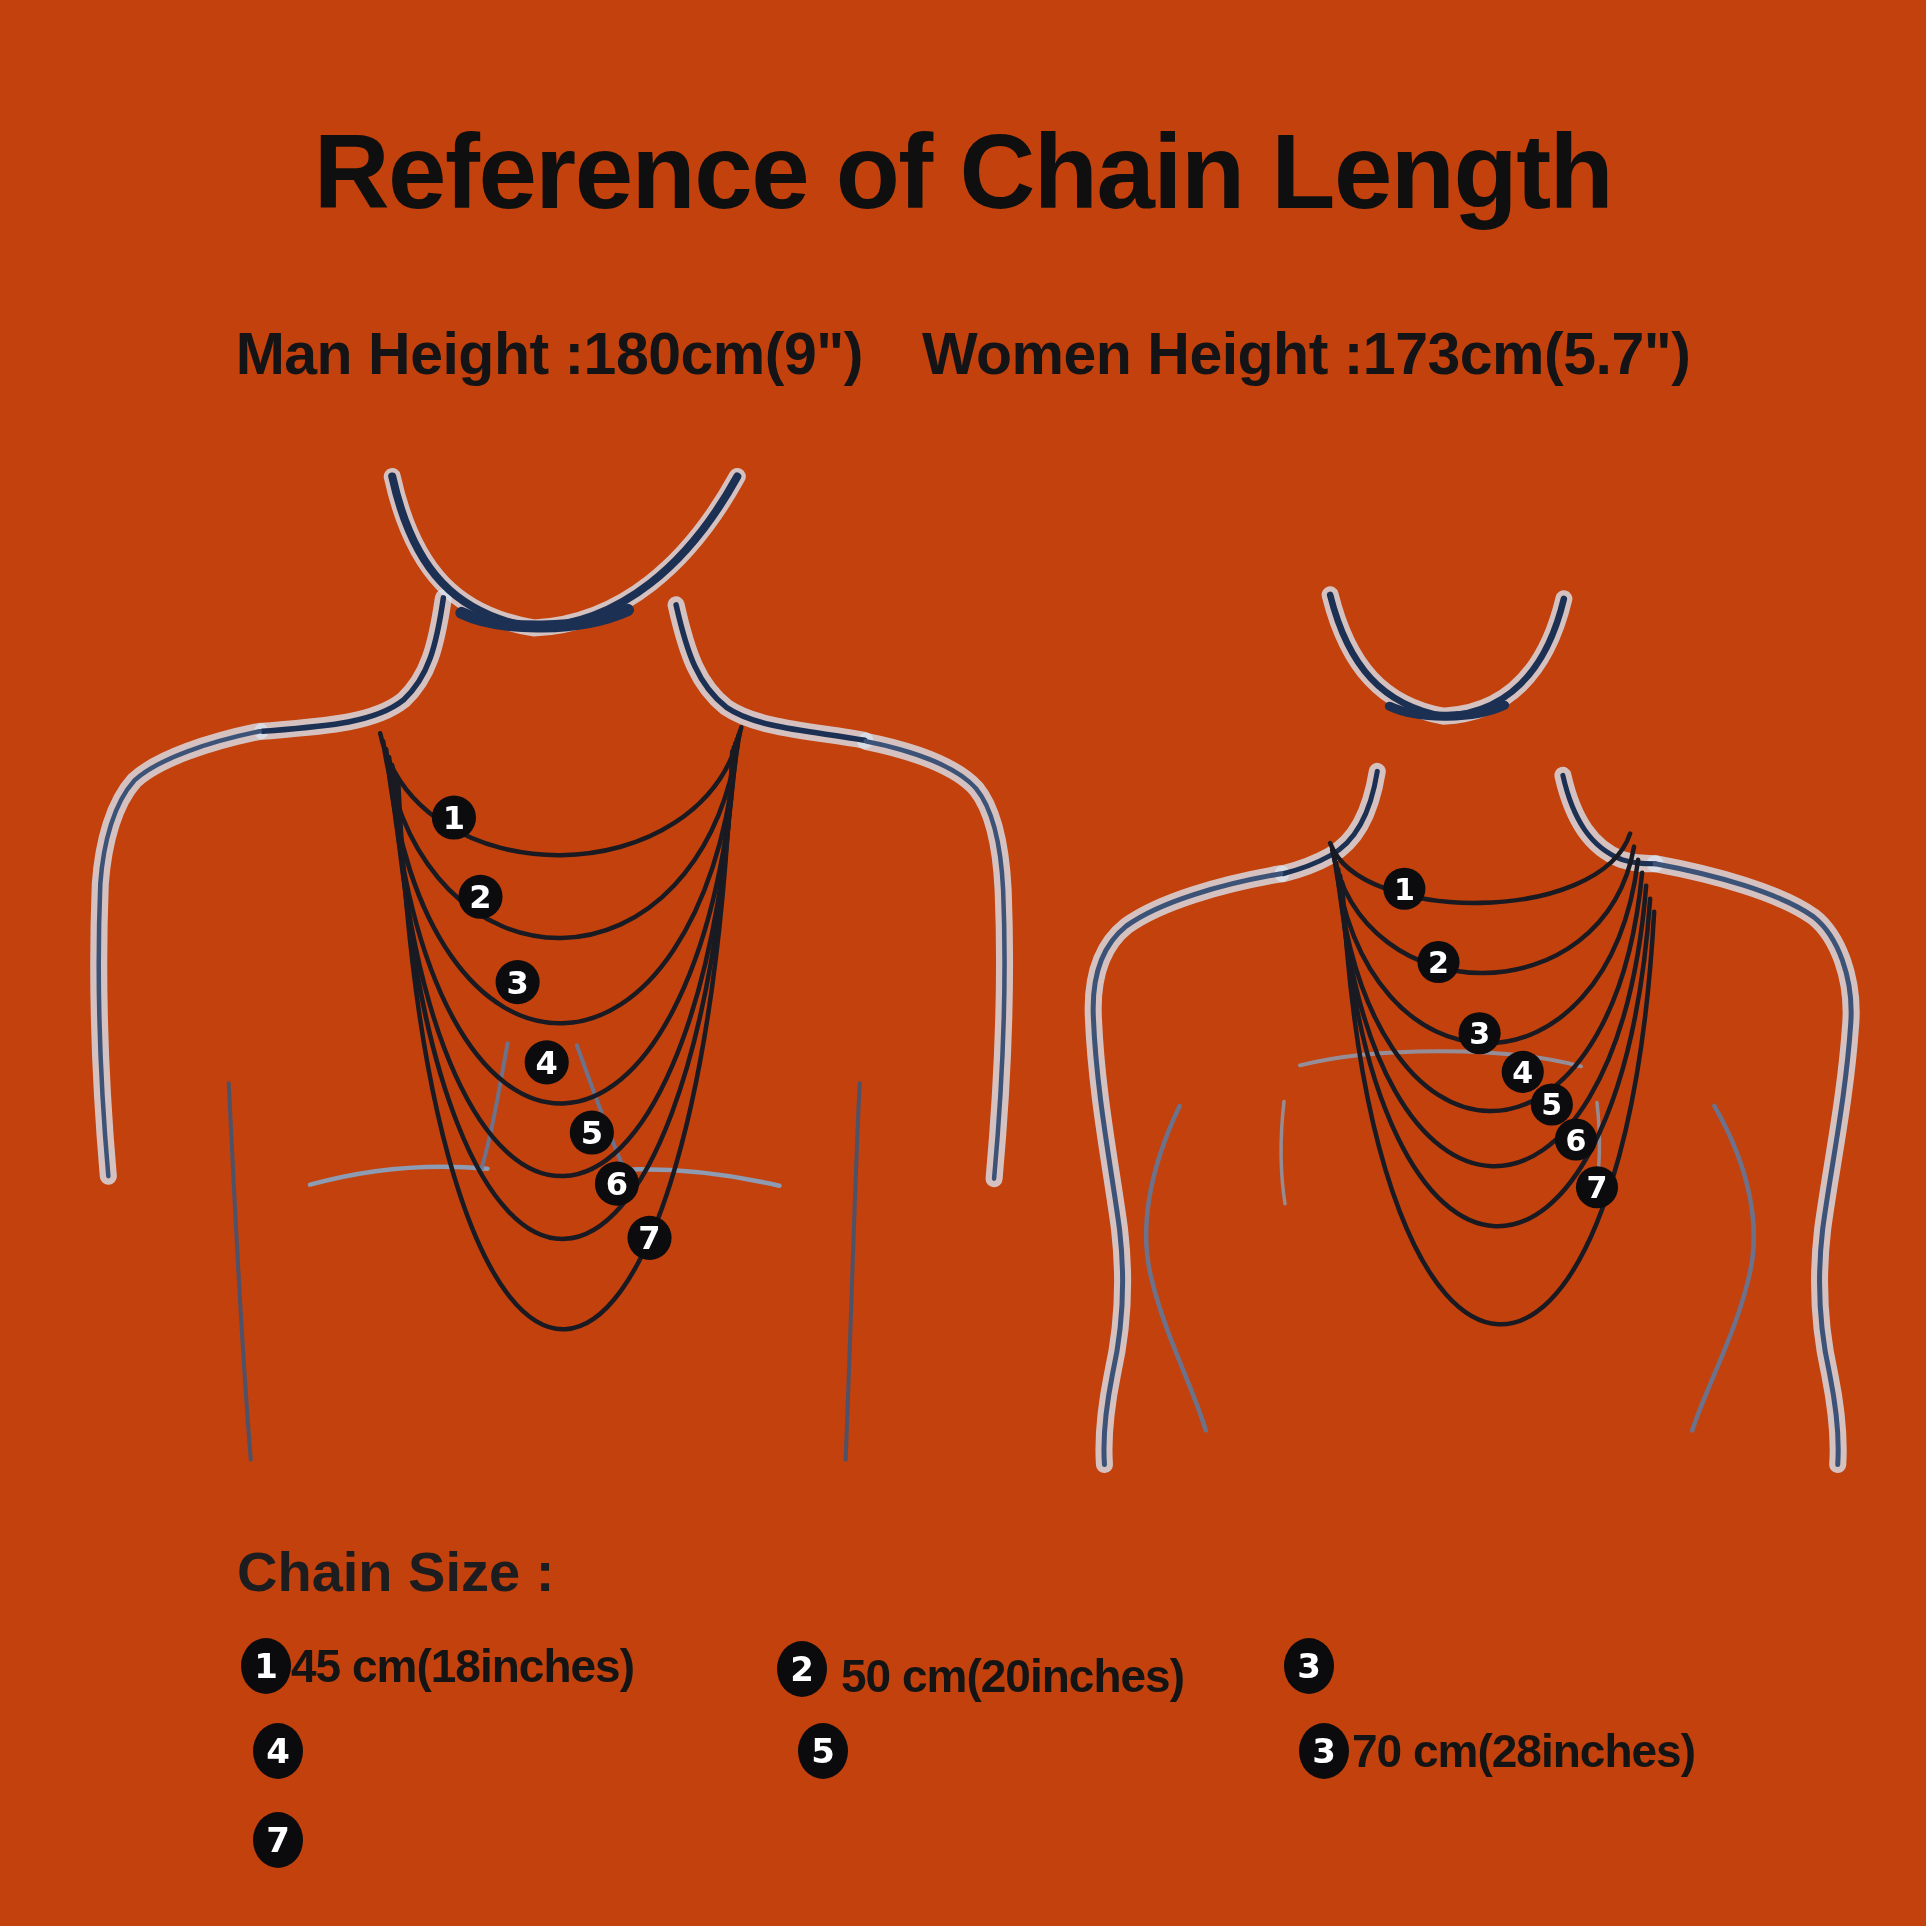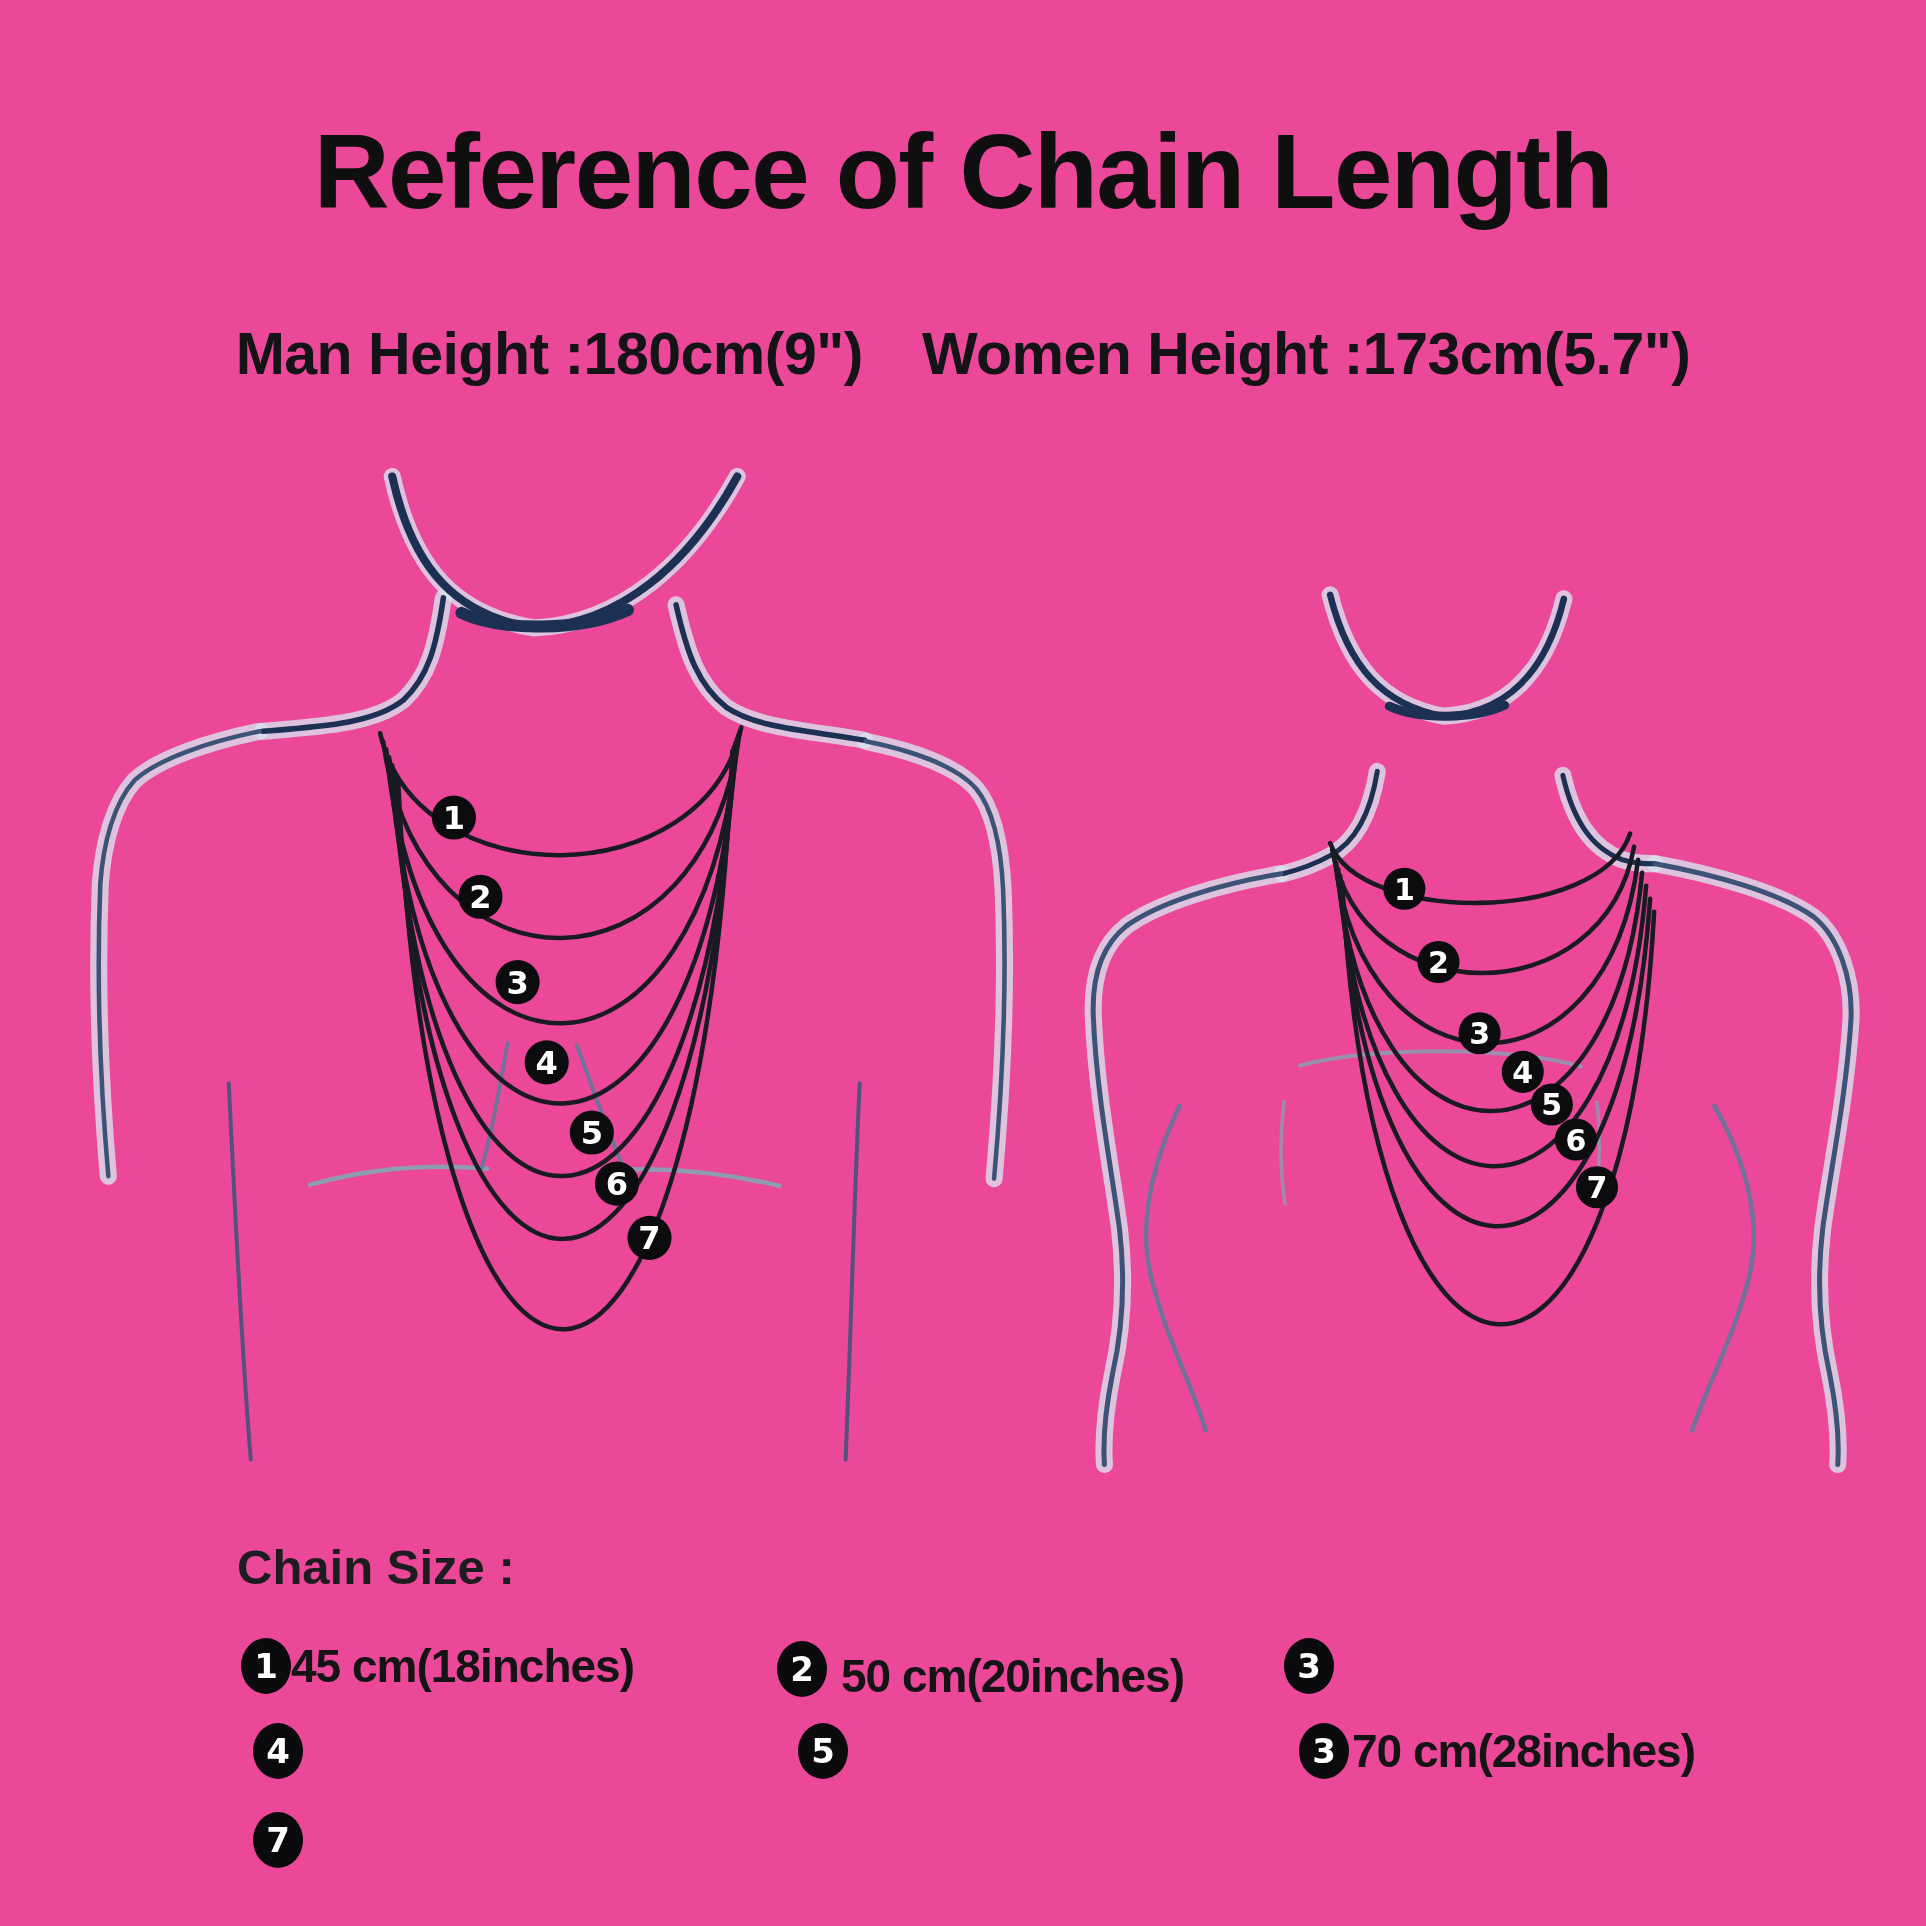--- a/index.html
+++ b/index.html
@@ -1,17 +1,17 @@
 <!DOCTYPE html>
 <html style="font-size:8px"><head>
 <meta charset="utf-8">
 <style>
   html,body{margin:0;padding:0;background:#f0efec;}
   .canvas{
-    position:relative;width:1926px;height:1926px;background:#ec4899;
+    position:relative;width:1926px;height:1926px;background:#c2410c;
     overflow:hidden;font-family:"Liberation Sans",sans-serif;color:#111;
   }
   .page-title{
     position:absolute;left:0;right:0;top:119px;margin:0;
     text-align:center;font-size:105px;font-weight:700;letter-spacing:-1.5px;
     color:#0f0f10;line-height:1;
   }
   .subtitle{
     position:absolute;left:0;right:0;top:325px;
     display:flex;justify-content:center;gap:59px;
@@ -24,21 +24,21 @@
   .soft{fill:none;stroke:#8d9cb3;stroke-linecap:round;}
   .soft2{fill:none;stroke:#647797;stroke-linecap:round;opacity:.9;}
   .chain{fill:none;stroke:#191a22;stroke-width:9;stroke-linecap:round;}
   .badge-circle{fill:#0c0c0f;}
   .badge-digit{
     fill:#ffffff;font-family:"DejaVu Sans",sans-serif;font-weight:bold;
     text-anchor:middle;
   }
   .legend-heading{
     position:absolute;left:237px;top:1541px;
-    font-size:49px;font-weight:700;color:#1d1d1f;letter-spacing:0px;line-height:1.1;
+    font-size:56px;font-weight:700;color:#1d1d1f;letter-spacing:0px;line-height:1.1;
   }
   .legend-item{
     position:absolute;display:flex;align-items:center;
     font-size:46px;font-weight:700;letter-spacing:-1px;color:#141414;line-height:1;
   }
   .lbadge{
     flex:none;width:50px;height:56px;border-radius:50%;background:#0b0b0d;
     color:#fff;display:flex;align-items:center;justify-content:center;
     font-size:34px;font-weight:bold;font-family:"DejaVu Sans",sans-serif;letter-spacing:0;
   }

